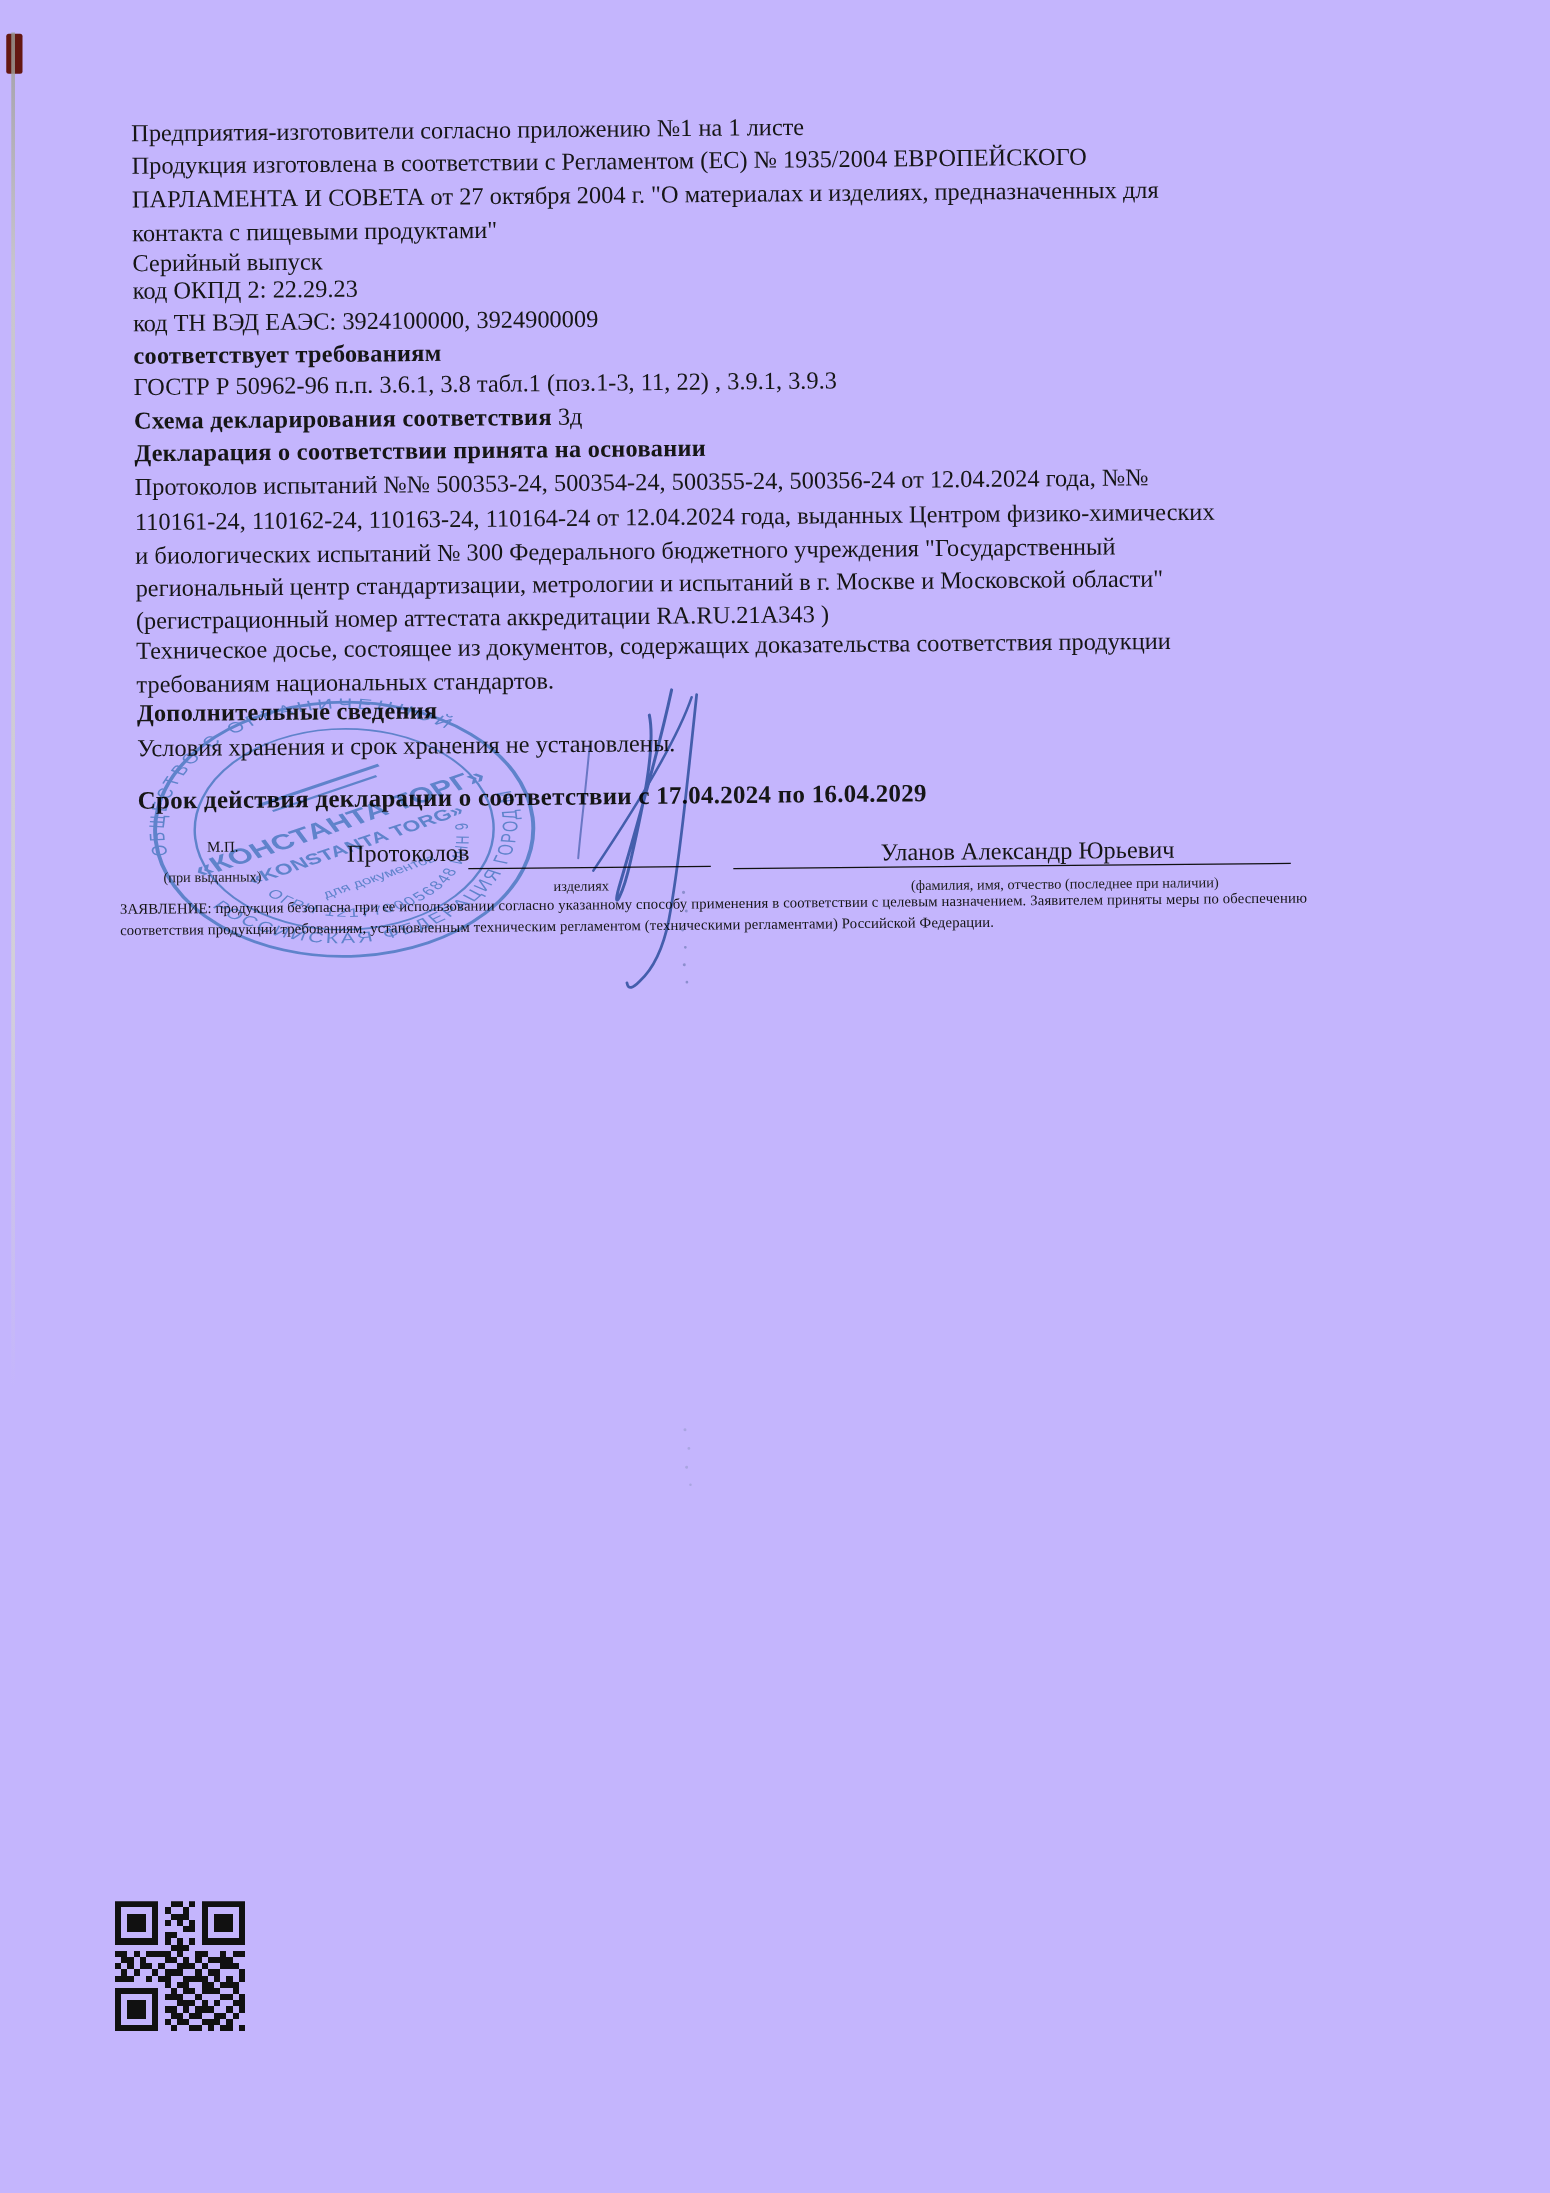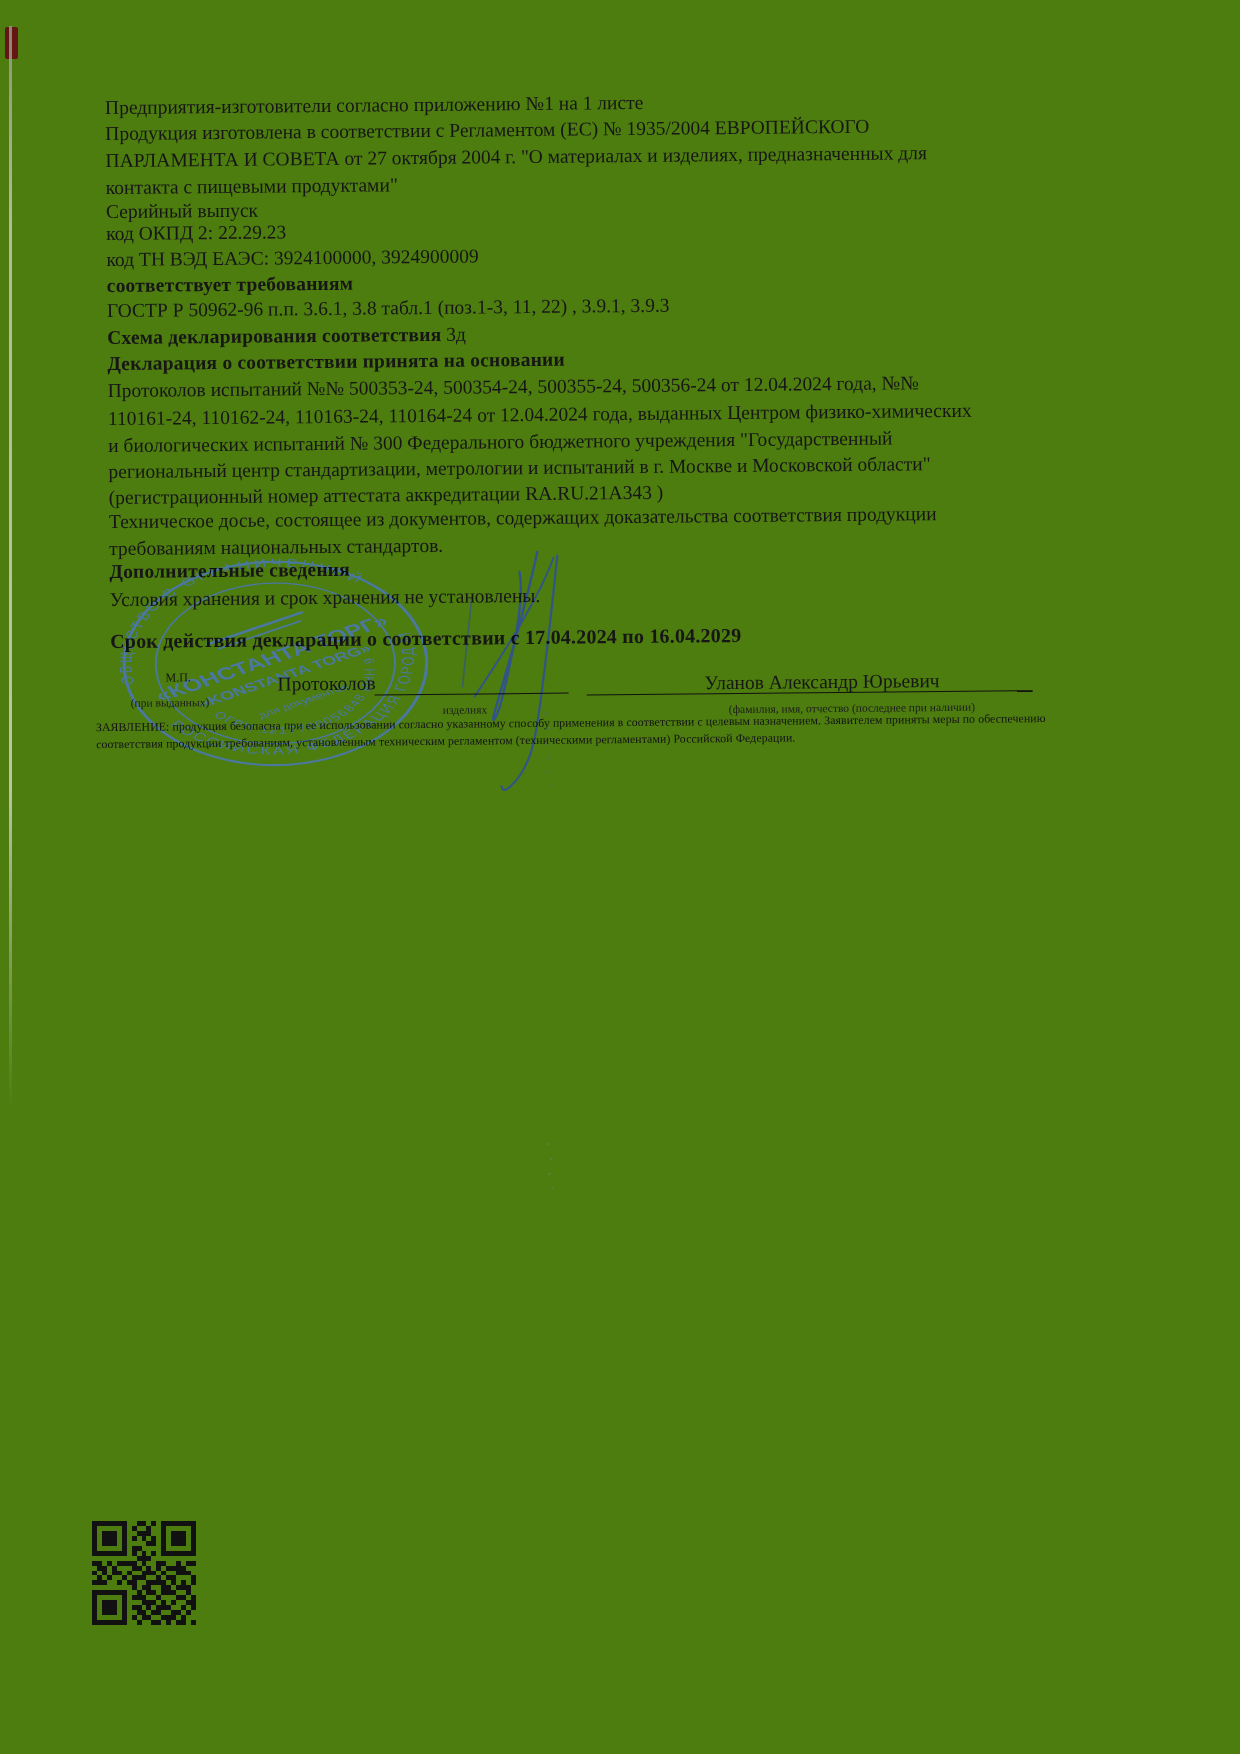--- a/index.html
+++ b/index.html
@@ -1,19 +1,19 @@
 <!DOCTYPE html>
 <html><head>
 <meta charset="utf-8">
 <style>
   html,body{margin:0;padding:0;background:#ffffff;}
   .page{
     position:relative;
     width:1240px;height:1754px;
-    background:#4d7c0f;
+    background:#c4b5fd;
     overflow:hidden;
     font-family:"Liberation Serif", serif;
     color:#181818;
   }
   
   .scan-tilt{
     position:absolute;left:0;top:0;width:1240px;height:1754px;
     transform:rotate(-0.55deg);
     transform-origin:110px 420px;
   }

